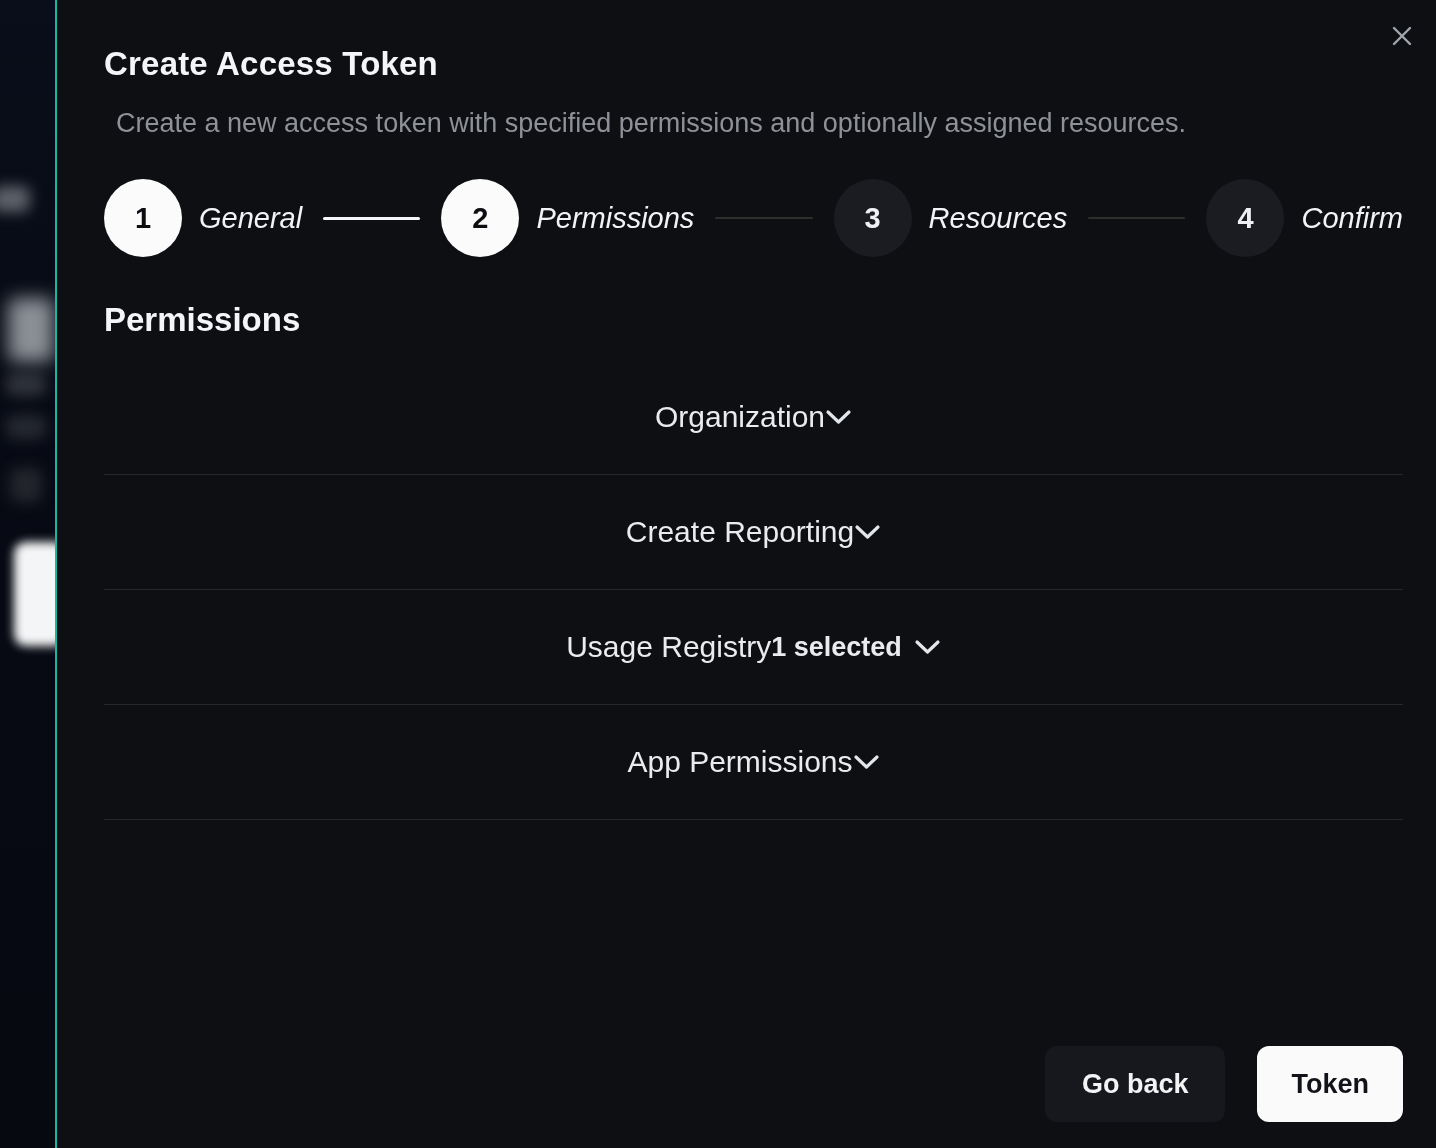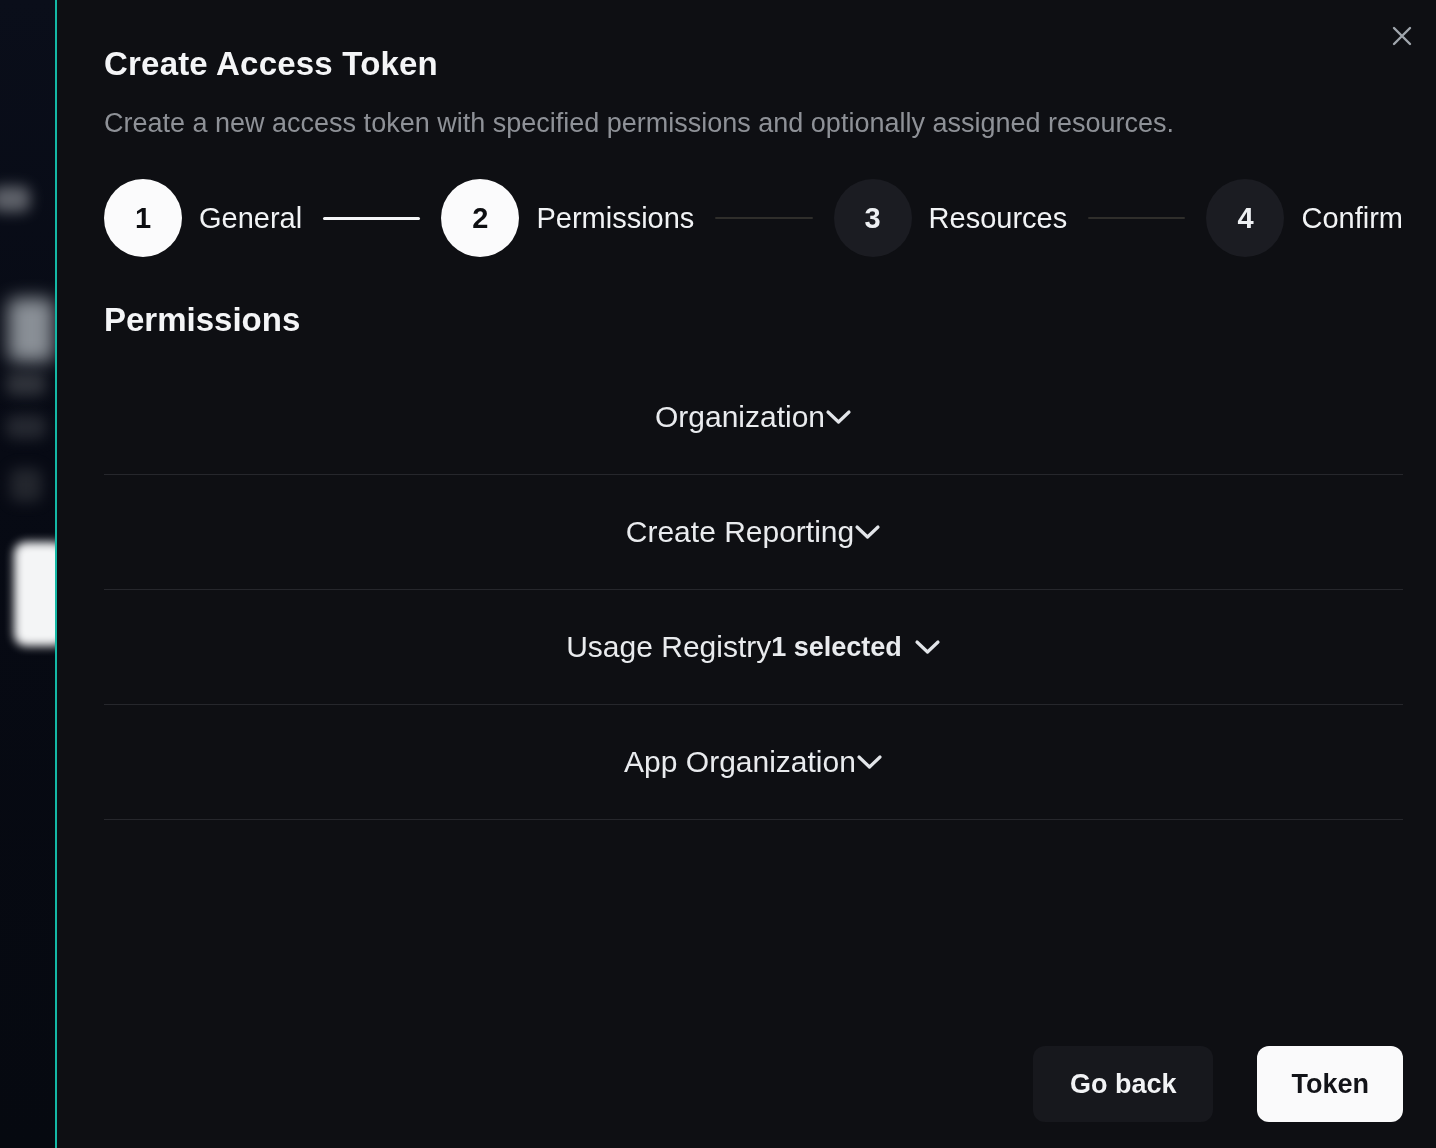--- a/index.html
+++ b/index.html
@@ -49,21 +49,21 @@
     display: flex; align-items: center; justify-content: center;
   }
   .modal-title {
     margin: 45px 0 0;
     font-size: 33px;
     font-weight: 700;
     letter-spacing: .2px;
     color: #f4f5f7;
   }
   .modal-subtitle {
-    margin: 25px 0 0;
+    margin: 25px 12px 0;
     font-size: 27px;
     font-weight: 400;
     color: #8e9197;
   }
 
   
   .stepper {
     margin-top: 40px;
     display: flex;
     align-items: center;
@@ -72,21 +72,21 @@
   .step { display: flex; align-items: center; gap: 17px; cursor: pointer; }
   .step-circle {
     width: 78px; height: 78px;
     border-radius: 50%;
     display: flex; align-items: center; justify-content: center;
     font-size: 29px; font-weight: 600;
     flex: none;
   }
   .step.done .step-circle, .step.active .step-circle { background: #fbfbfc; color: #0d0e11; }
   .step.upcoming .step-circle { background: #1b1c22; color: #eef0f3; }
-  .step-label { font-size: 29px; font-weight: 500; color: #f1f3f5; white-space: nowrap; }
+  .step-label { font-size: 29px; font-weight: 500; color: #f1f3f5; white-space: nowrap; font-style: italic; }
   .connector {
     flex: 1 1 0;
     height: 2px;
     margin: 0 21px;
     background: #2f2e2b;
     border-radius: 2px;
   }
   .connector.active { height: 3px; background: #f5f6f8; }
 
   
@@ -108,21 +108,21 @@
   .section-label { font-size: 30px; font-weight: 500; color: #e9ebee; }
   .section-right { display: flex; align-items: center; gap: 12px; }
   .section-badge { font-size: 27px; font-weight: 600; color: #e9ebee; }
   .chevron { display: block; }
 
   
   .footer {
     position: absolute;
     right: 33px; bottom: 26px;
     display: flex;
-    gap: 44px;
+    gap: 32px;
   }
   .btn {
     height: 76px;
     border: none;
     border-radius: 12px;
     font-family: inherit;
     font-size: 27px;
     font-weight: 600;
     cursor: pointer;
     display: flex; align-items: center;
@@ -205,21 +205,21 @@
         <div class="section-right">
           <span class="section-badge">1 selected</span>
           <span style="display: flex;">
             <svg class="chevron" width="27" height="17" viewBox="0 0 27 17">
               <polyline points="3,3 13.5,13 24,3" fill="none" stroke="#e2e5e9" stroke-width="3.2" stroke-linecap="round" stroke-linejoin="round"></polyline>
             </svg>
           </span>
         </div>
       </div>
       <div class="section-row">
-        <div class="section-label">App Organization</div>
+        <div class="section-label">App Permissions</div>
         <div class="section-right">
           <span style="display: flex;">
             <svg class="chevron" width="27" height="17" viewBox="0 0 27 17">
               <polyline points="3,3 13.5,13 24,3" fill="none" stroke="#e2e5e9" stroke-width="3.2" stroke-linecap="round" stroke-linejoin="round"></polyline>
             </svg>
           </span>
         </div>
       </div>
     </div>
 

